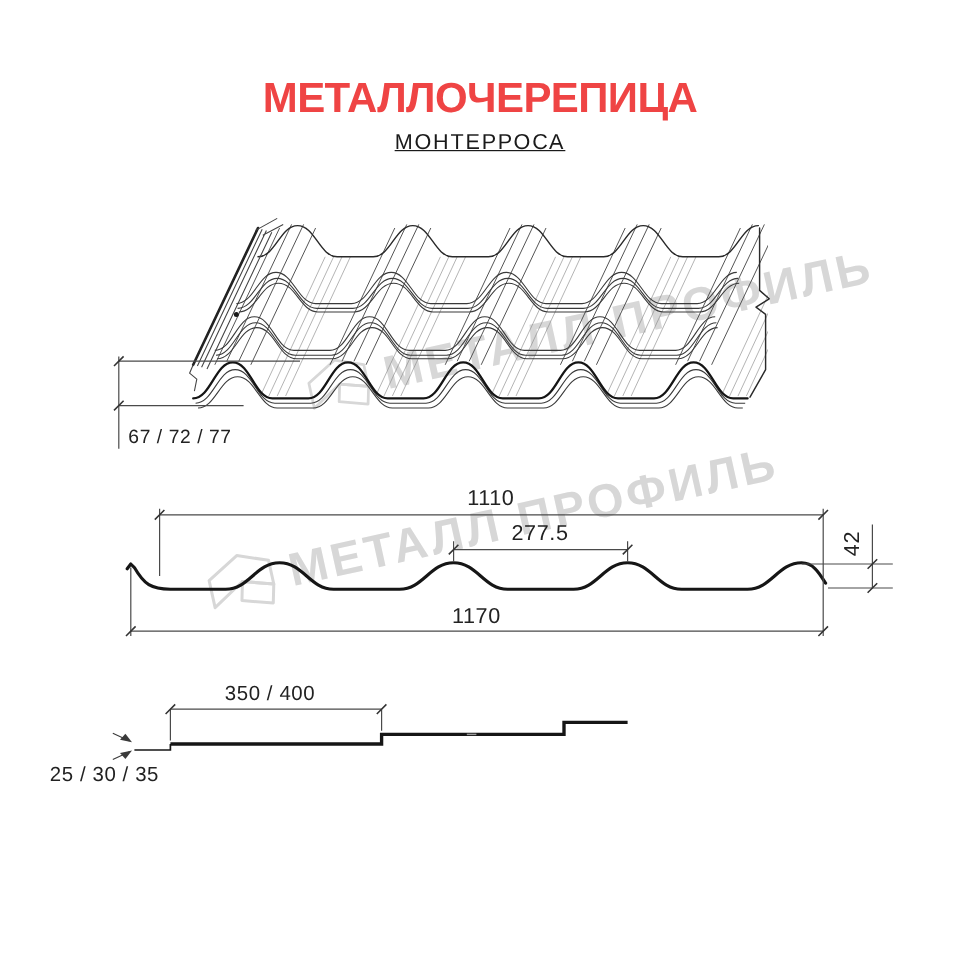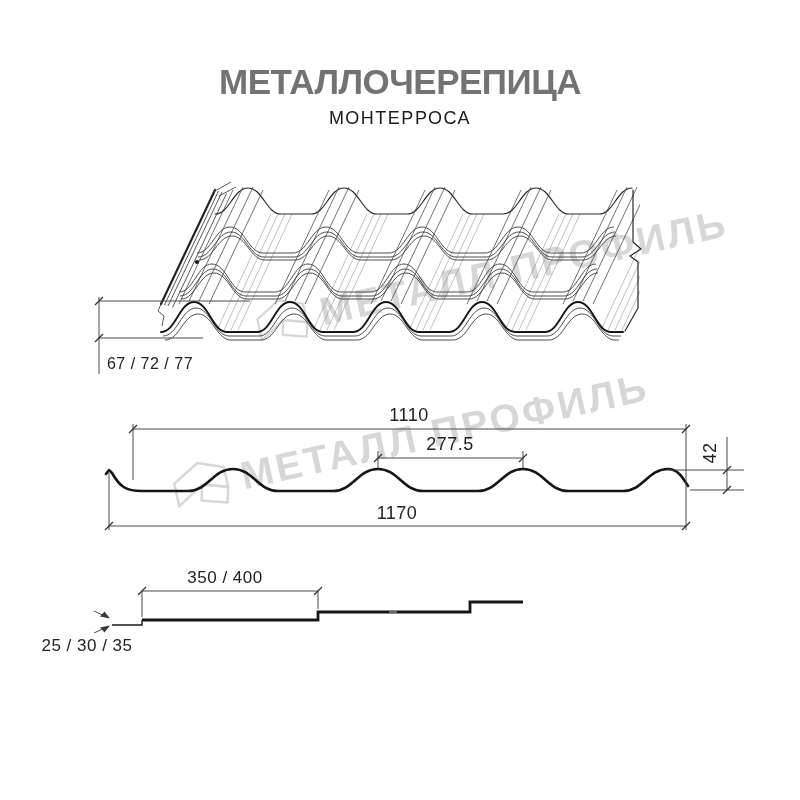--- a/index.html
+++ b/index.html
@@ -1,20 +1,20 @@
 <!DOCTYPE html>
 <html><head>
 <meta charset="utf-8">
 <style>
   html,body{margin:0;padding:0;background:#fff;}
   #page{position:relative;width:800px;height:800px;background:#fff;overflow:hidden;
         font-family:"Liberation Sans",sans-serif;}
   .title-wrap{position:absolute;left:0;top:0;width:800px;text-align:center;z-index:3;}
-  .title{margin-top:62px;font-size:35px;font-weight:bold;letter-spacing:-0.5px;color:#737373;}
-  .subtitle{margin-top:6px;font-size:18px;font-weight:normal;letter-spacing:1.5px;color:#1a1a1a;}
+  .title{margin-top:62px;font-size:35px;font-weight:bold;letter-spacing:-0.5px;color:#ef4444;}
+  .subtitle{margin-top:6px;font-size:18px;font-weight:normal;letter-spacing:1.5px;color:#1a1a1a;text-decoration:underline;}
   .wm{position:absolute;display:flex;align-items:center;gap:12px;z-index:1;
       transform-origin:0 50%;transform:rotate(-12.5deg);}
   .wm1{left:256px;top:303px;}
   .wm2{left:173px;top:466px;}
   .wm-text{font-size:39px;font-weight:bold;color:#d7d7d7;letter-spacing:3px;white-space:nowrap;}
   .wm-logo path{fill:none;stroke:#d7d7d7;stroke-width:2.6;stroke-linejoin:round;}
   #drawing{position:absolute;left:0;top:0;z-index:2;pointer-events:none;}
   .edge{fill:none;stroke:#2a2a2a;stroke-width:1.2;stroke-linejoin:round;stroke-linecap:round;}
   .edge-front{fill:none;stroke:#151515;stroke-width:1.9;stroke-linejoin:round;stroke-linecap:round;}
   .edge-thin{fill:none;stroke:#3a3a3a;stroke-width:0.9;}

